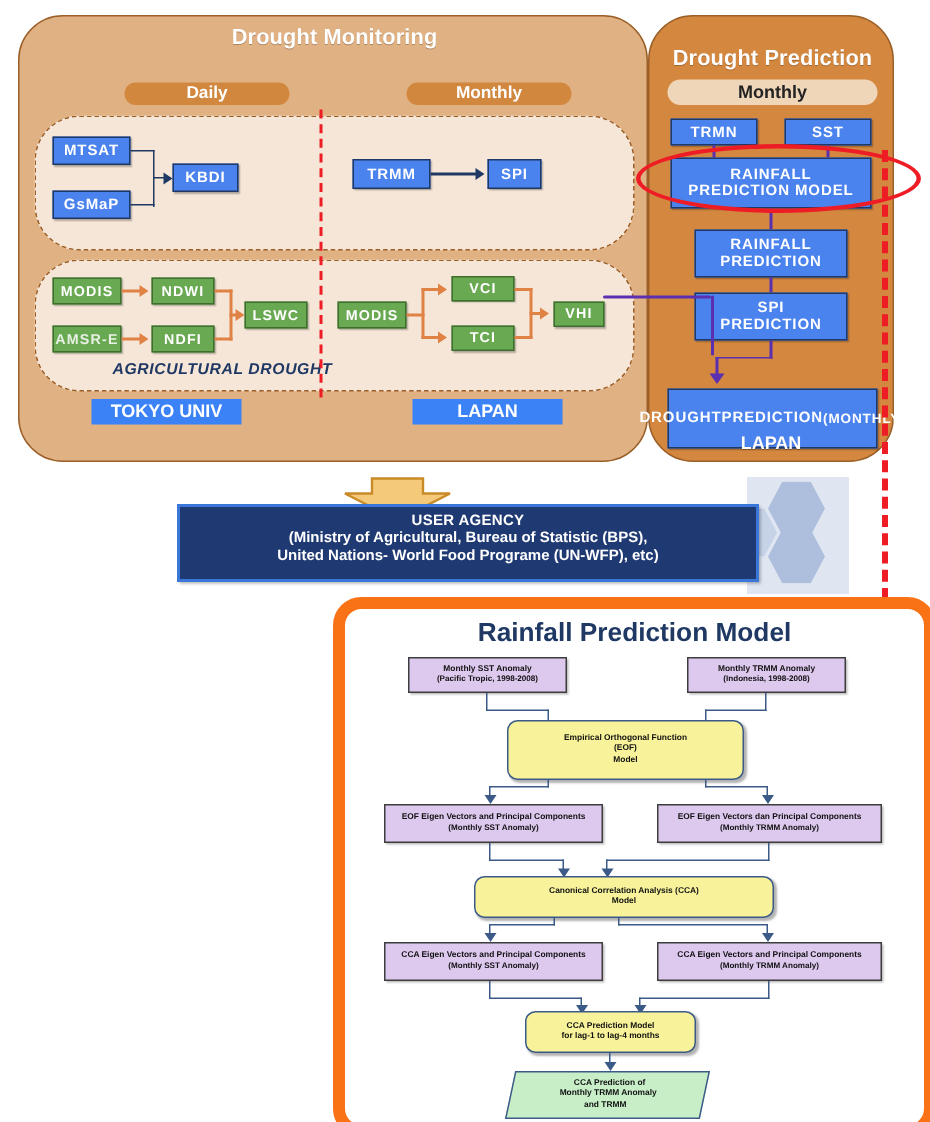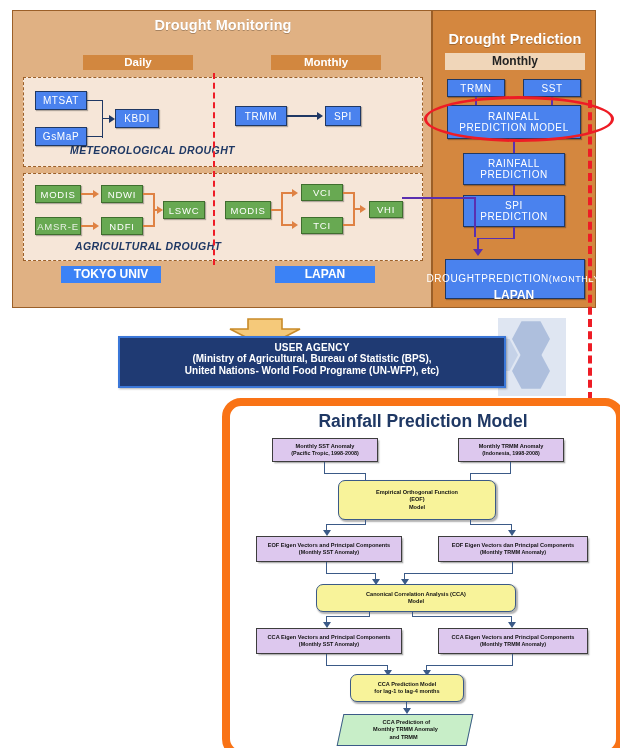--- a/index.html
+++ b/index.html
@@ -4,21 +4,21 @@
 <style>
   html,body{margin:0;padding:0;background:#ffffff;}
   body{
     width:620px;height:748px;position:relative;overflow:hidden;
     font-family:"Liberation Sans","DejaVu Sans",sans-serif;
     color:#1f3864;
   }
   #root{position:absolute;left:0;top:0;width:620px;height:748px;}
 
   
-  .abs{position:absolute;box-sizing:border-box;}
+  .abs{position:absolute;box-sizing:border-box;border-radius:30px;}
 
   
   .panel-monitor{
     left:12px;top:10px;width:420px;height:298px;
     background:#e0b183;border:1px solid #9b5f28;
   }
   .panel-predict{
     left:432px;top:10px;width:164px;height:298px;
     background:#d4873f;border:1px solid #9b5f28;
   }
@@ -43,21 +43,21 @@
     position:absolute;font-style:italic;font-weight:bold;font-size:10.5px;
     color:#1f3864;letter-spacing:.4px;
   }
   .divider-red{
     position:absolute;border-left:2px dashed #ee1c25;
   }
 
   
   .node{
     position:absolute;box-sizing:border-box;display:flex;align-items:center;
-    justify-content:center;text-align:center;font-weight:normal;
+    justify-content:center;text-align:center;font-weight:bold;
     box-shadow:1px 1px 1px rgba(0,0,0,.28);
   }
   .node.blue{
     background:#4a82ee;border:1.6px solid #1f3864;color:#ffffff;
     font-size:10px;letter-spacing:.6px;
   }
   .node.green{
     background:#68a952;border:1.6px solid #3f6e2e;color:#ffffff;
     font-size:9.5px;letter-spacing:.8px;
   }
@@ -142,21 +142,20 @@
 
 <div id="root">
 
   <div class="abs panel-monitor">
     <div class="panel-title abs" style="left:0;top:6px;width:420px;">Drought Monitoring</div>
 
     <div class="hdr-chip abs" style="left:70px;top:44px;width:110px;">Daily</div>
     <div class="hdr-chip abs" style="left:258px;top:44px;width:110px;">Monthly</div>
 
     <div class="abs grp" style="left:10px;top:66px;width:400px;height:90px;"></div>
-    <div class="grp-label" style="left:57px;top:133px;">METEOROLOGICAL DROUGHT</div>
 
     <div class="abs grp" style="left:10px;top:162px;width:400px;height:88px;"></div>
     <div class="grp-label" style="left:62px;top:229px;">AGRICULTURAL DROUGHT</div>
 
     <div class="divider-red" style="left:200px;top:62px;height:192px;"></div>
 
     <div class="node blue" style="left:22px;top:80px;width:52px;height:19px;">
       <span>MTSAT</span>
     </div>
     <div class="node blue" style="left:22px;top:116px;width:52px;height:19px;">

